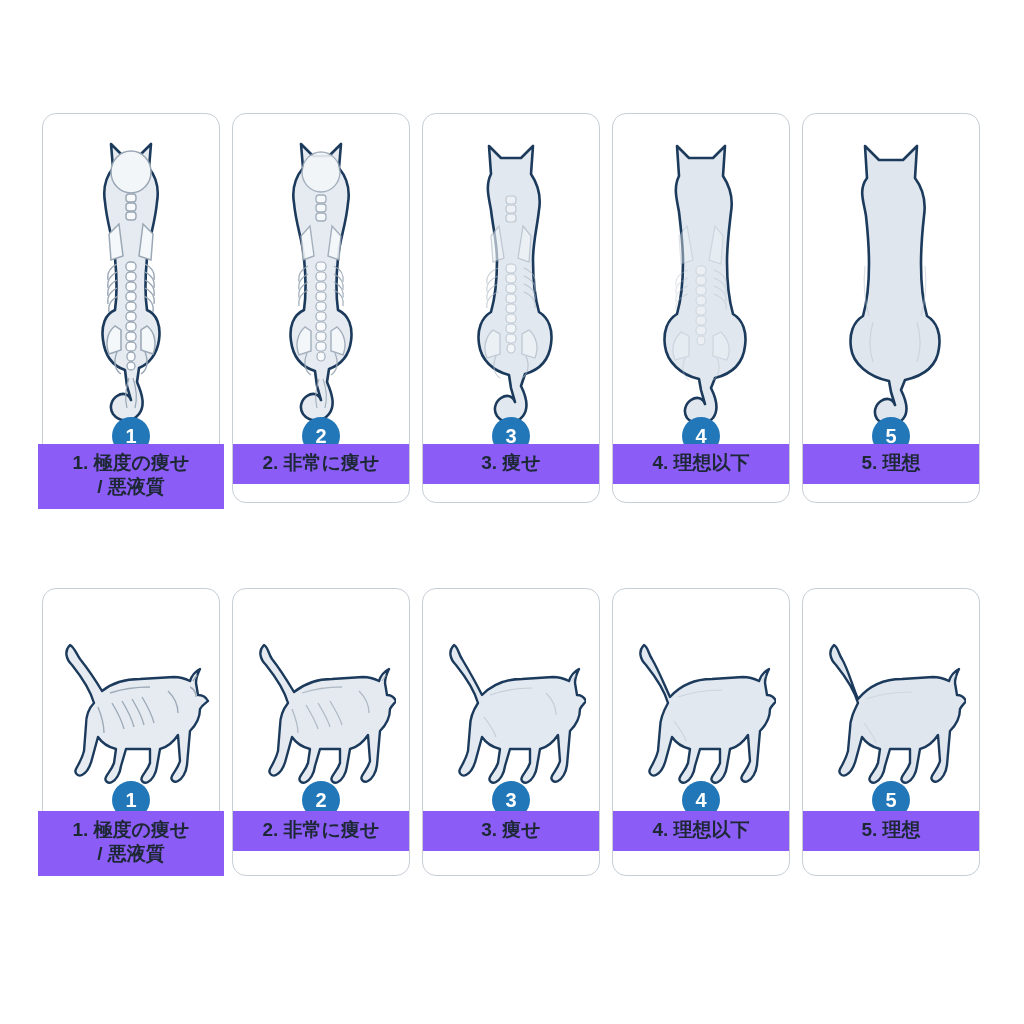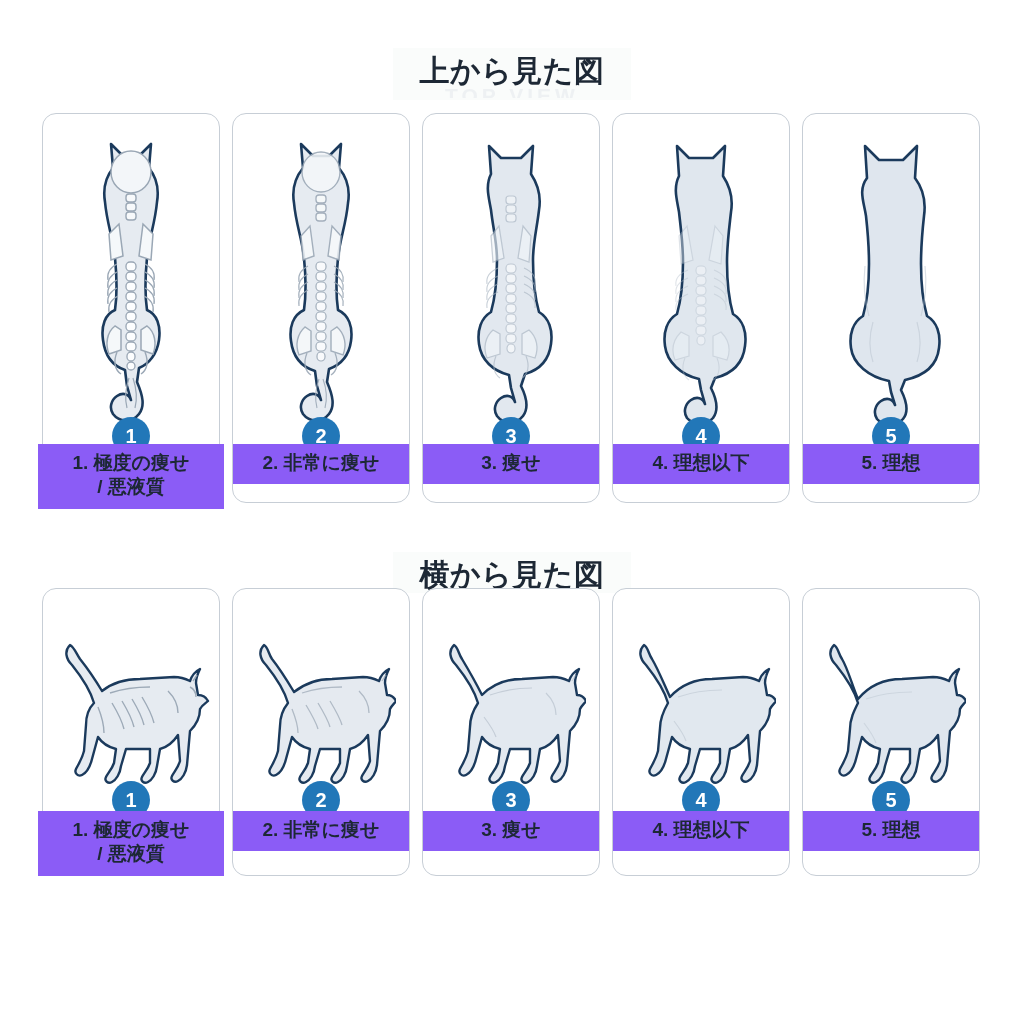--- a/index.html
+++ b/index.html
@@ -133,26 +133,20 @@
   }
 
   
   .card.card-wide-label .label-strip { width: 186px; }
 </style>
 </head>
 <body>
 
 <div class="chart-root">
 
-  <div class="section-title-wrap" style="top:48px;">
-    <div class="section-title-band">
-      <div class="section-title">上から見た図</div>
-      <span class="section-subtitle">TOP VIEW</span>
-    </div>
-  </div>
 
   <div class="row row-top">
 
     <div class="card card-wide-label">
       <div class="card-art">
         <svg width="120" height="290" viewBox="0 0 120 290">
           <g fill="#e6ebf1" stroke="#1b3a5c" stroke-width="2.6" stroke-linejoin="round">
             <path d="M42 30 L40 6 L52 18 L68 18 L80 6 L78 30
                      C86 40 88 52 86 64
                      C84 86 78 100 76 120
@@ -436,25 +430,20 @@
         </svg>
       </div>
       <div class="badge">5</div>
       <div class="label-strip">
         <div class="label-text">5. 理想</div>
       </div>
     </div>
 
   </div>
 
-  <div class="section-title-wrap" style="top:552px;">
-    <div class="section-title-band">
-      <div class="section-title">横から見た図</div>
-    </div>
-  </div>
 
   <div class="row row-side">
 
     <div class="card card-wide-label">
       <div class="card-art">
         <svg width="162" height="160" viewBox="0 0 162 160">
           <g fill="#e6ebf1" stroke="#1b3a5c" stroke-width="2.4" stroke-linejoin="round" stroke-linecap="round">
             <path d="M20 14 C14 20 16 28 22 34
                      C30 44 40 58 44 72
                      C40 76 36 84 36 94

